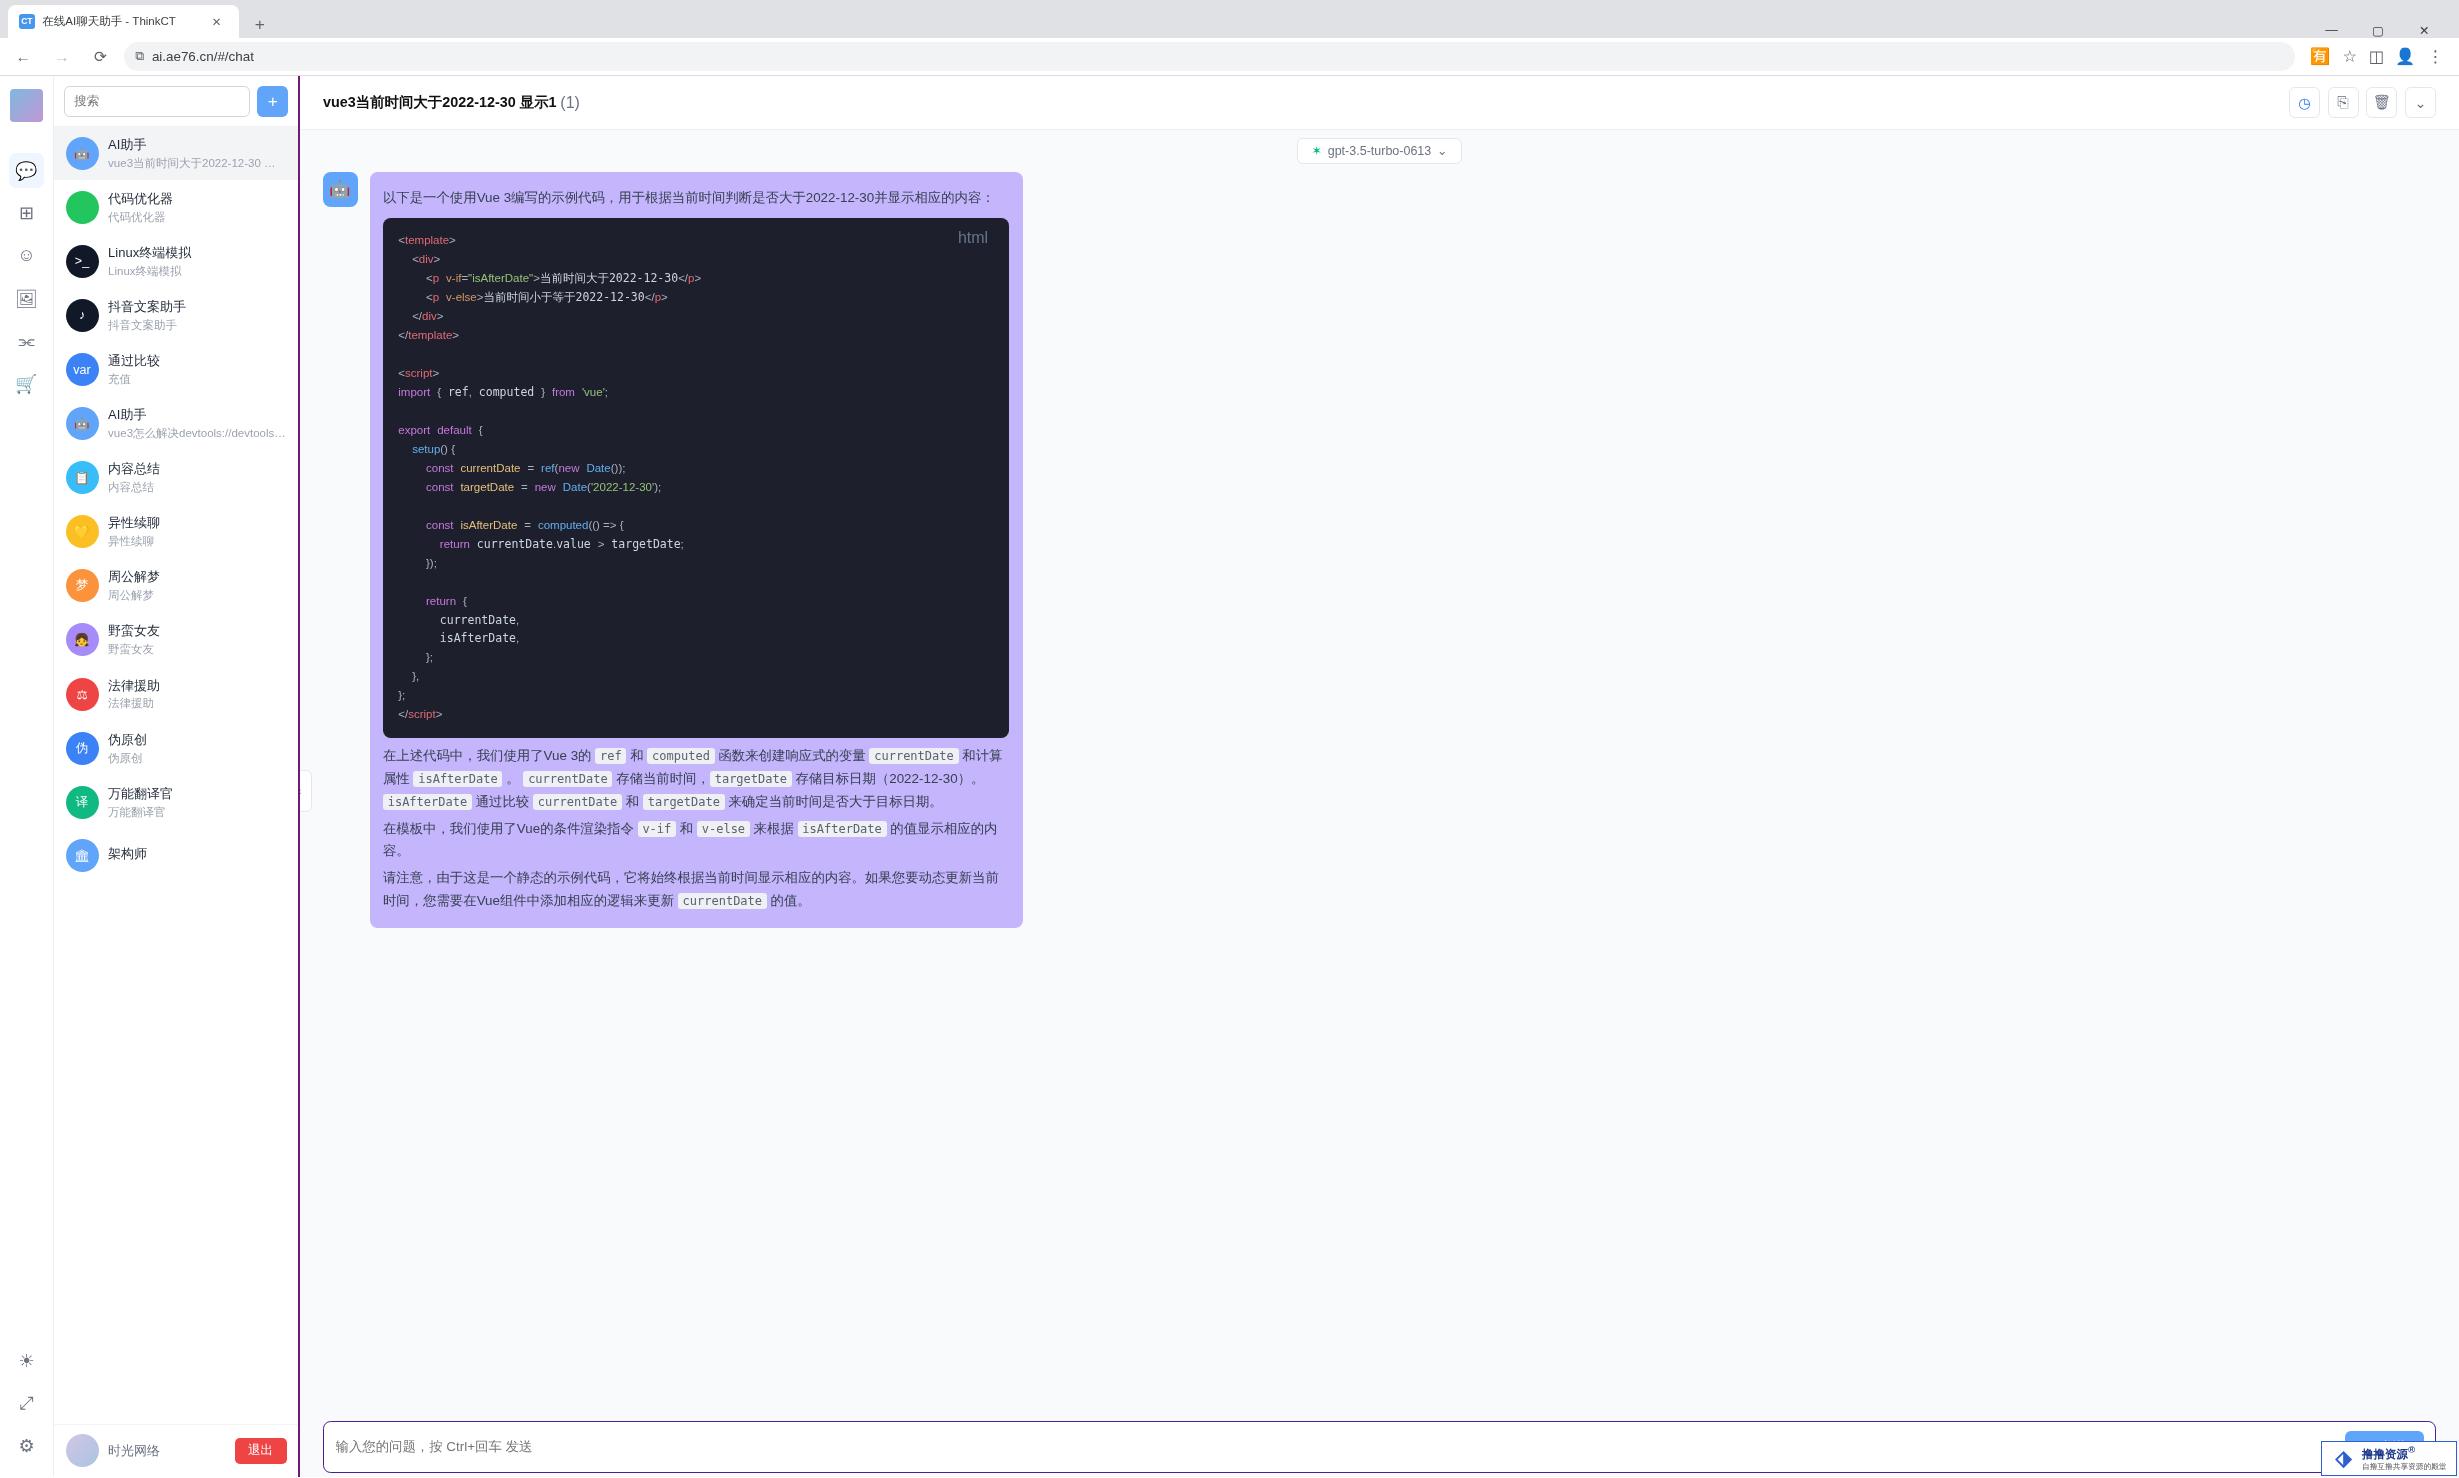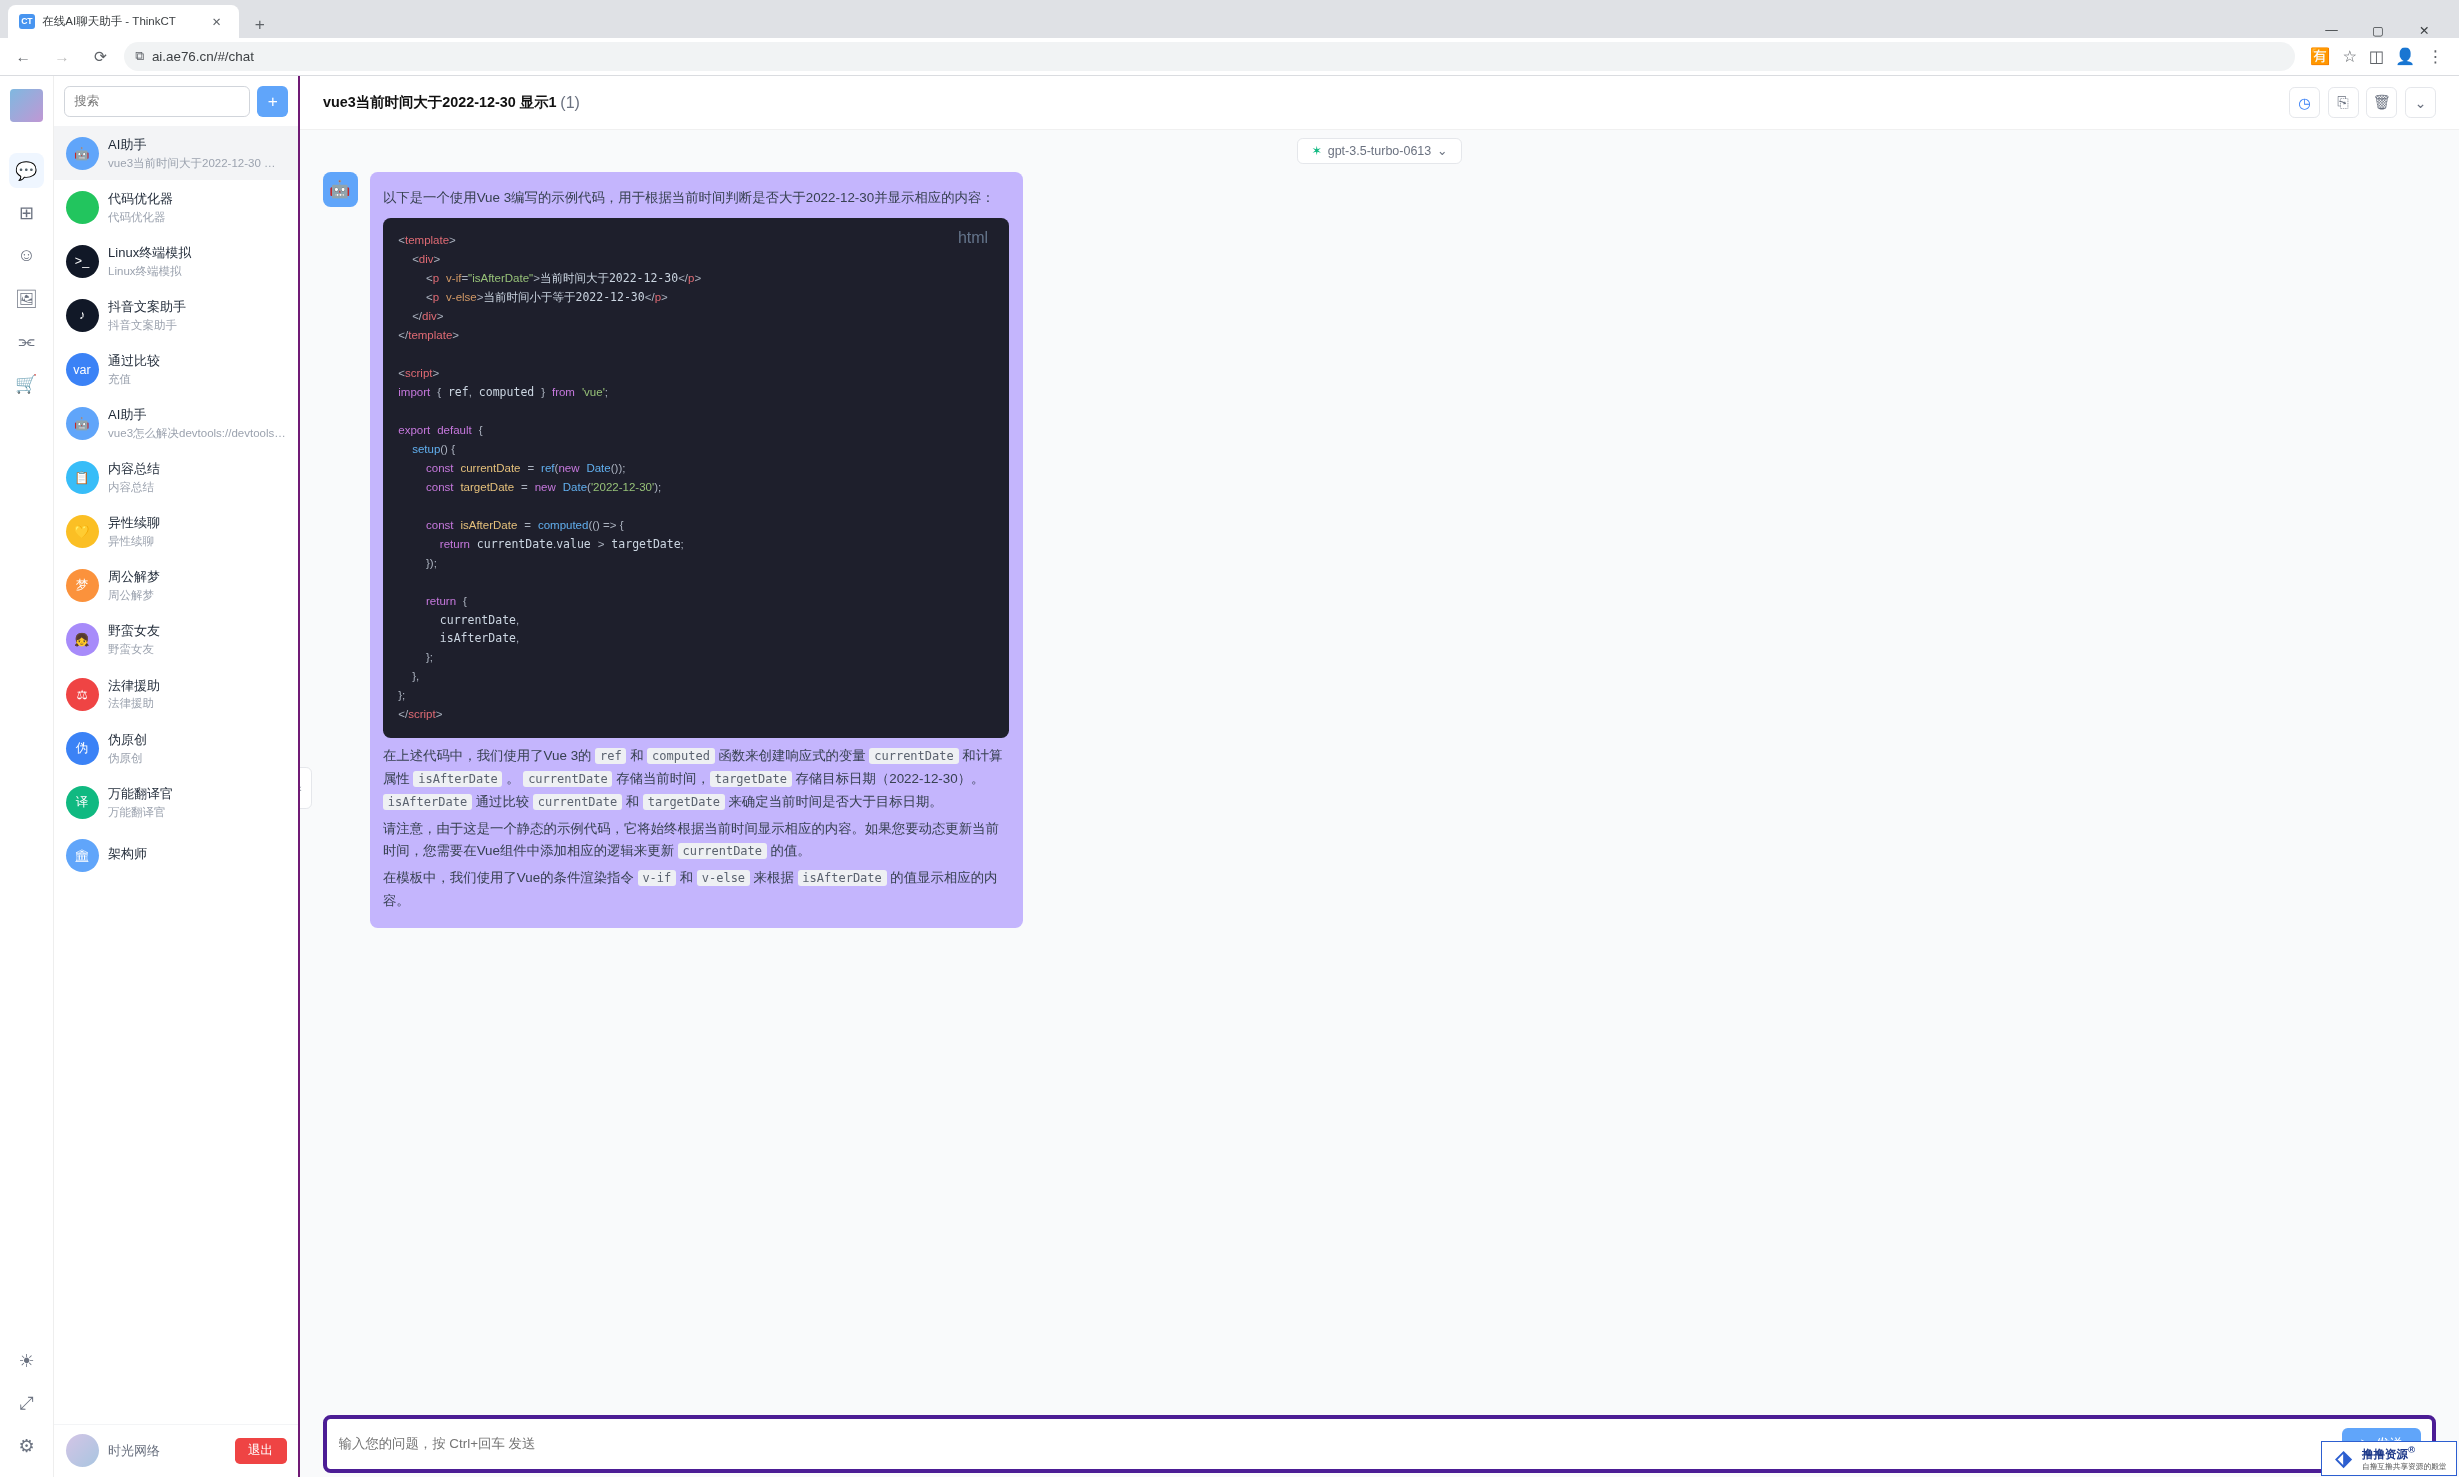--- a/index.html
+++ b/index.html
@@ -56,21 +56,21 @@
 .tk-tag{color:#e06b74}
 .tk-attr{color:#d19865}
 .tk-str{color:#97c278}
 .tk-kw{color:#c678dd}
 .tk-fn{color:#61afef}
 .tk-var{color:#e5c07b}
 .tk-punc{color:#abb2bf}
 code.inline{background:#eef0f3;padding:1px 4.8px;border-radius:2.9px;font-family:Consolas,monospace;font-size:12px;color:#5b6370}
 .collapse-handle{position:absolute;left:-11.5px;top:50%;width:23px;height:42px;background:#fff;border:1px solid #e5e7eb;border-radius:5.8px;display:flex;align-items:center;justify-content:center;color:#9ca3af;cursor:pointer;font-size:11.5px}
 .input-zone{padding:11.5px 23px 3.8px;background:#f9fafb}
-.input-wrap{border:4px solid #4c1d95;border-radius:7.7px;background:#fff;display:flex;align-items:center;padding:9.6px 11.5px;gap:11.5px}
+.input-wrap{border:1px solid #4c1d95;border-radius:7.7px;background:#fff;display:flex;align-items:center;padding:9.6px 11.5px;gap:11.5px}
 .msg-input{flex:1;border:none;outline:none;font-size:13.4px;color:#6b7280;background:transparent}
 .send-btn{background:#60a5fa;color:#fff;border:none;padding:6.7px 17.3px;border-radius:5.8px;font-size:13.4px;cursor:pointer;display:flex;align-items:center;gap:5.8px}
 .footer-line{text-align:center;font-size:11.5px;color:#9ca3af;padding:5.8px 0}
 .watermark{position:fixed;bottom:1.9px;right:1.9px;background:#fff;border:1.9px solid #2d5fd0;padding:2.9px 9.6px;font-size:11.5px;display:flex;align-items:center;gap:5.8px;font-weight:bold;color:#1e3a8a}
 .watermark-sub{font-size:7.7px;color:#555;font-weight:normal;display:block}
 .wm-logo{width:25px;height:25px;display:flex;align-items:center;justify-content:center;color:#2d5fd0;font-size:21px}
 </style>
 </head>
 <body>
 
@@ -280,22 +280,22 @@
 
     <span class="tk-kw">return</span> <span class="tk-punc">{</span>
       currentDate<span class="tk-punc">,</span>
       isAfterDate<span class="tk-punc">,</span>
     <span class="tk-punc">};</span>
   <span class="tk-punc">},</span>
 <span class="tk-punc">};</span>
 <span class="tk-punc">&lt;/</span><span class="tk-tag">script</span><span class="tk-punc">&gt;</span></pre>
 
           <p><span>在上述代码中，我们使用了Vue 3的 </span><code class="inline">ref</code><span> 和 </span><code class="inline">computed</code><span> 函数来创建响应式的变量 </span><code class="inline">currentDate</code><span> 和计算属性 </span><code class="inline">isAfterDate</code><span> 。</span> <code class="inline">currentDate</code><span> 存储当前时间，</span><code class="inline">targetDate</code><span> 存储目标日期（2022-12-30）。</span> <code class="inline">isAfterDate</code><span> 通过比较 </span><code class="inline">currentDate</code><span> 和 </span><code class="inline">targetDate</code><span> 来确定当前时间是否大于目标日期。</span></p>
+          <p><span>在模板中，我们使用了Vue的条件渲染指令 </span><code class="inline">v-if</code><span> 和 </span><code class="inline">v-else</code><span> 来根据 </span><code class="inline">isAfterDate</code><span> 的值显示相应的内容。</span></p>
           <p><span>请注意，由于这是一个静态的示例代码，它将始终根据当前时间显示相应的内容。如果您要动态更新当前时间，您需要在Vue组件中添加相应的逻辑来更新 </span><code class="inline">currentDate</code><span> 的值。</span></p>
-          <p><span>在模板中，我们使用了Vue的条件渲染指令 </span><code class="inline">v-if</code><span> 和 </span><code class="inline">v-else</code><span> 来根据 </span><code class="inline">isAfterDate</code><span> 的值显示相应的内容。</span></p>
         </div>
       </div>
     </div>
 
     <div class="input-zone">
       <div class="input-wrap">
         <input class="msg-input" placeholder="输入您的问题，按 Ctrl+回车 发送" style="">
         <button class="send-btn">
             <span>➤</span>
             <span>发送</span>

